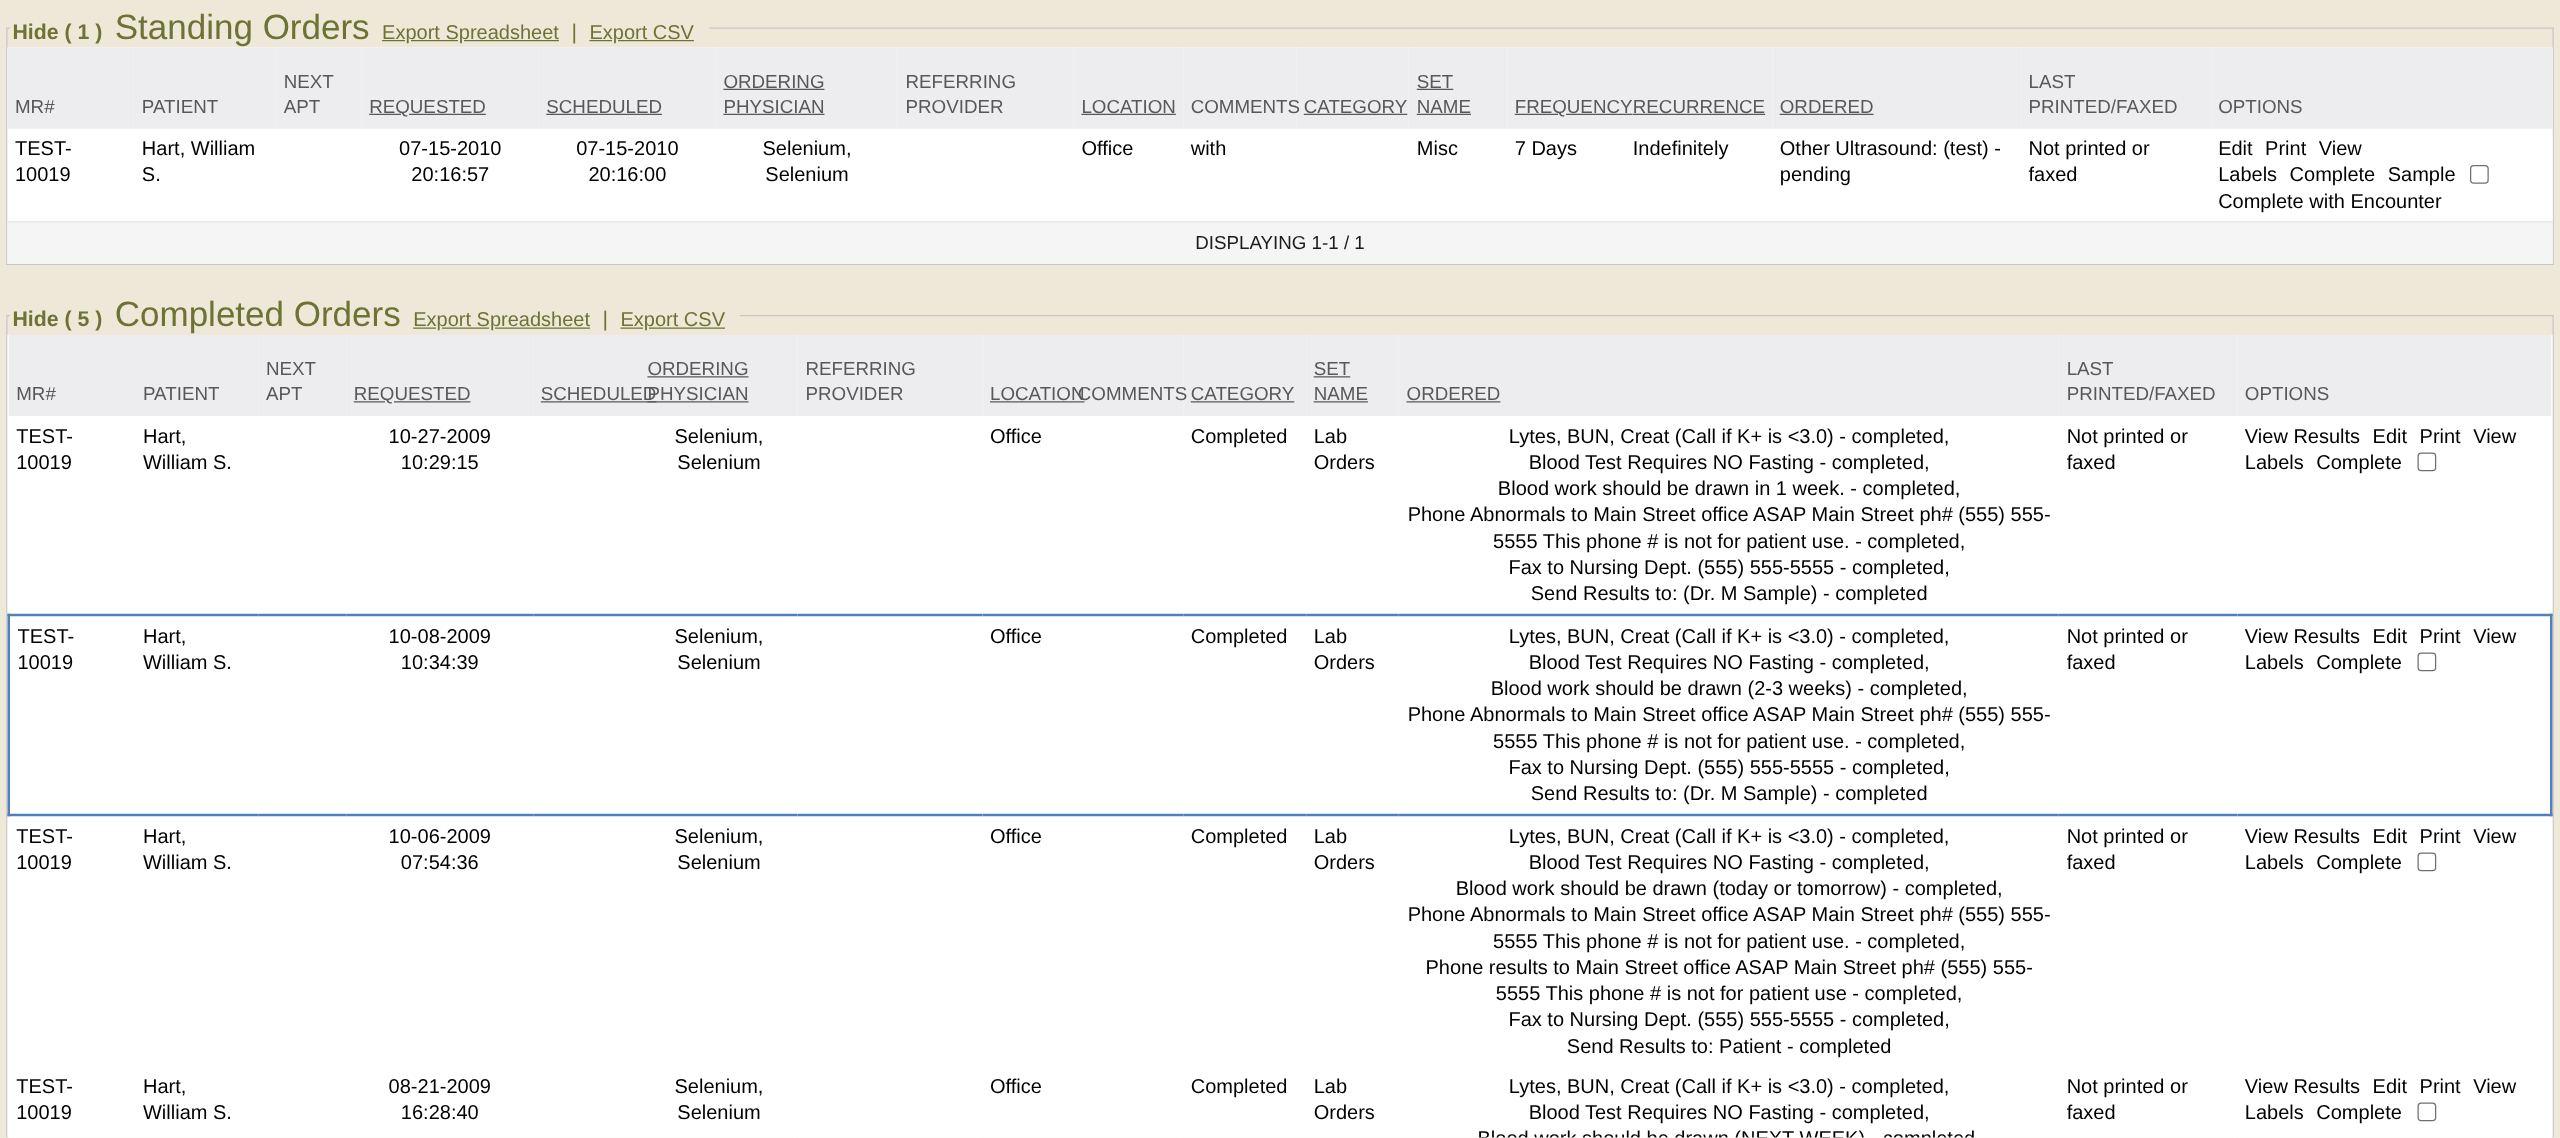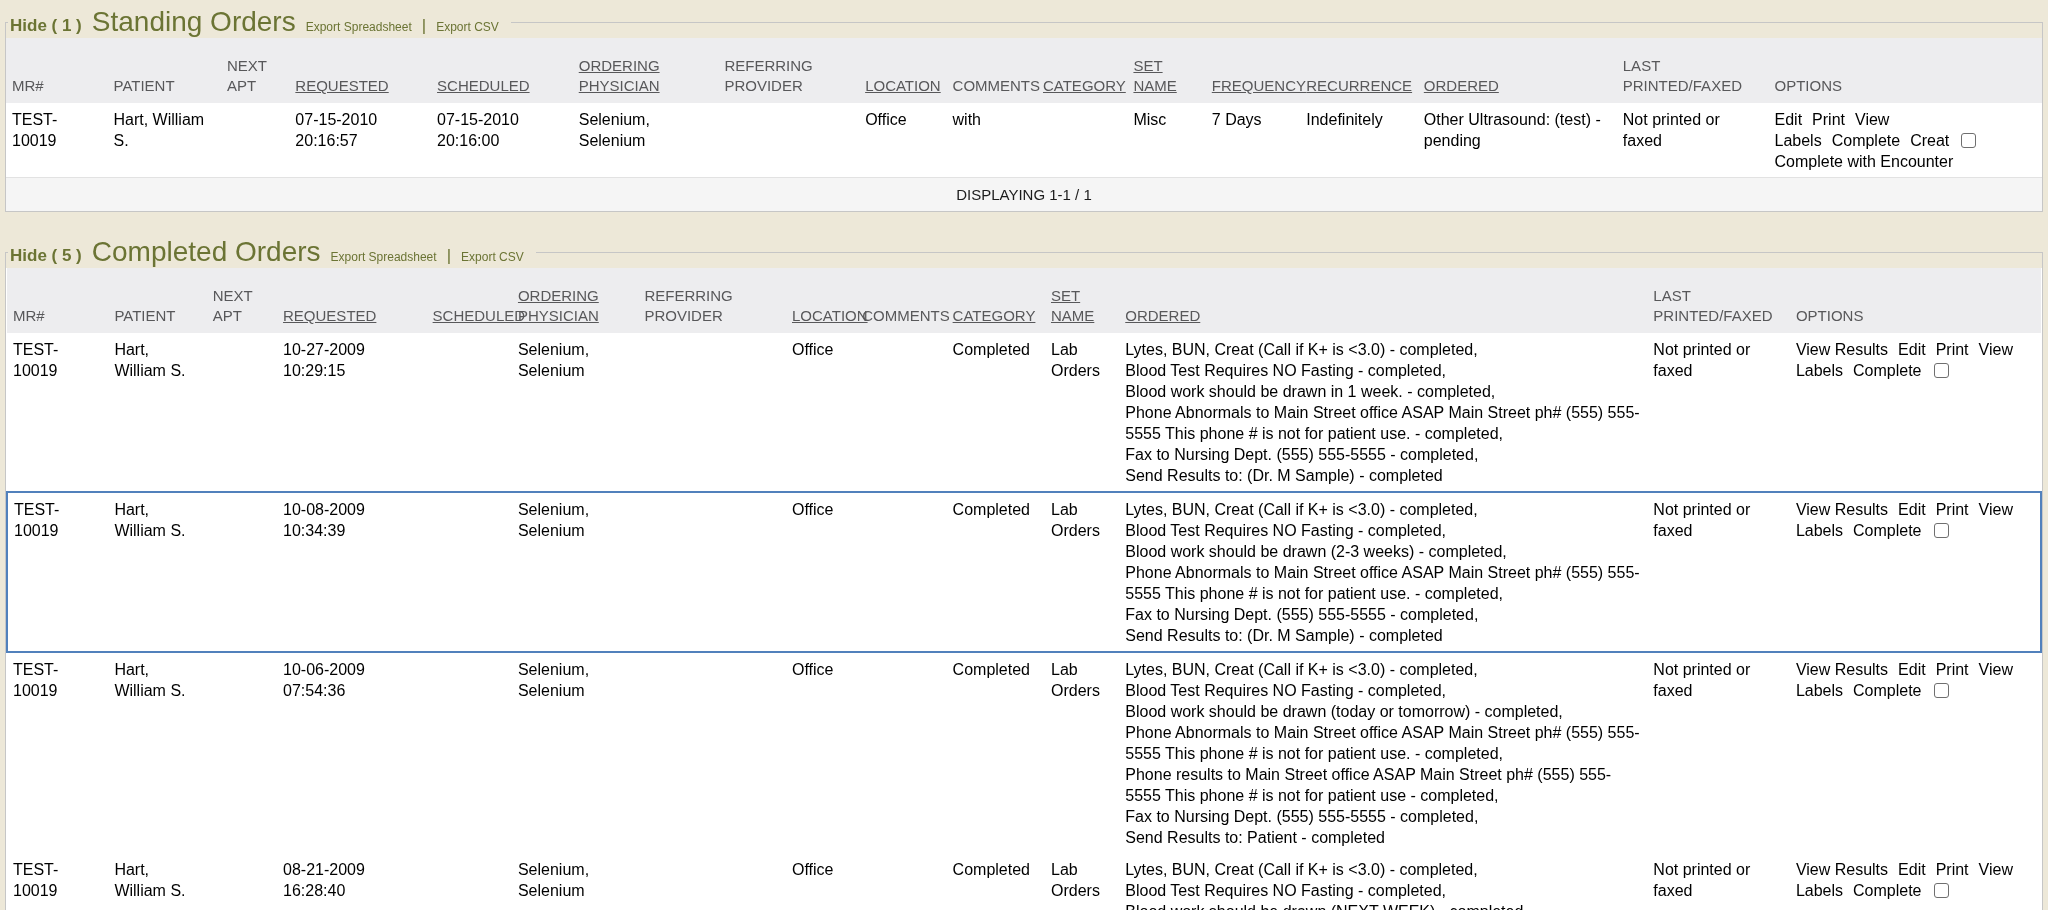--- a/index.html
+++ b/index.html
@@ -31,21 +31,22 @@
     font-weight: bold;
     font-size: 17px;
     cursor: pointer;
   }
   .section-title {
     color: #6b7434;
     font-size: 28px;
   }
   .export-link {
     color: #6b7434;
-    font-size: 12px;
+    font-size: 16px;
+    text-decoration: underline;
     cursor: pointer;
   }
   .legend-pipe { color: #6b7434; font-size: 17px; }
 
   table.orders-table {
     width: 100%;
     border-collapse: collapse;
     table-layout: fixed;
     background: #fff;
   }
@@ -68,21 +69,21 @@
     overflow: hidden;
   }
   tr.stripe td { background: #f4f4f4; }
   tr.highlight td {
     background: #EAF3FB;
     border-top: 2px solid #5181bc;
     border-bottom: 2px solid #5181bc;
   }
   tr.highlight td:first-child { border-left: 2px solid #5181bc; }
   tr.highlight td:last-child  { border-right: 2px solid #5181bc; }
-  .pre { white-space: pre-line; }
+  .pre { white-space: pre-line; text-align: center; }
   td.options-cell { padding-right: 2px; }
   .opt-link { margin-right: 10px; cursor: pointer; }
   .opt-block { display: block; cursor: pointer; }
   input.row-checkbox {
     appearance: none;
     -webkit-appearance: none;
     width: 15px; height: 15px;
     border: 1.5px solid #6f6f6f;
     border-radius: 3px;
     background: #fff;
@@ -163,21 +164,21 @@
         <td></td>
         <td>Office</td>
         <td>with</td>
         <td></td>
         <td>Misc</td>
         <td>7 Days</td>
         <td>Indefinitely</td>
         <td>Other Ultrasound: (test) - pending</td>
         <td>Not printed or faxed</td>
         <td class="options-cell">
-          <span class="opt-link">Edit</span><span class="opt-link">Print</span><span class="opt-link">View Labels</span><span class="opt-link">Complete</span><span class="opt-link">Creat</span><input type="checkbox" class="row-checkbox" style="">
+          <span class="opt-link">Edit</span><span class="opt-link">Print</span><span class="opt-link">View Labels</span><span class="opt-link">Complete</span><span class="opt-link">Sample</span><input type="checkbox" class="row-checkbox" style="">
           <span class="opt-block">Complete with Encounter</span>
         </td>
       </tr>
     </tbody>
     <tfoot>
       <tr>
         <td class="display-bar" colspan="16">DISPLAYING 1-1 / 1</td>
       </tr>
     </tfoot>
   </table>

